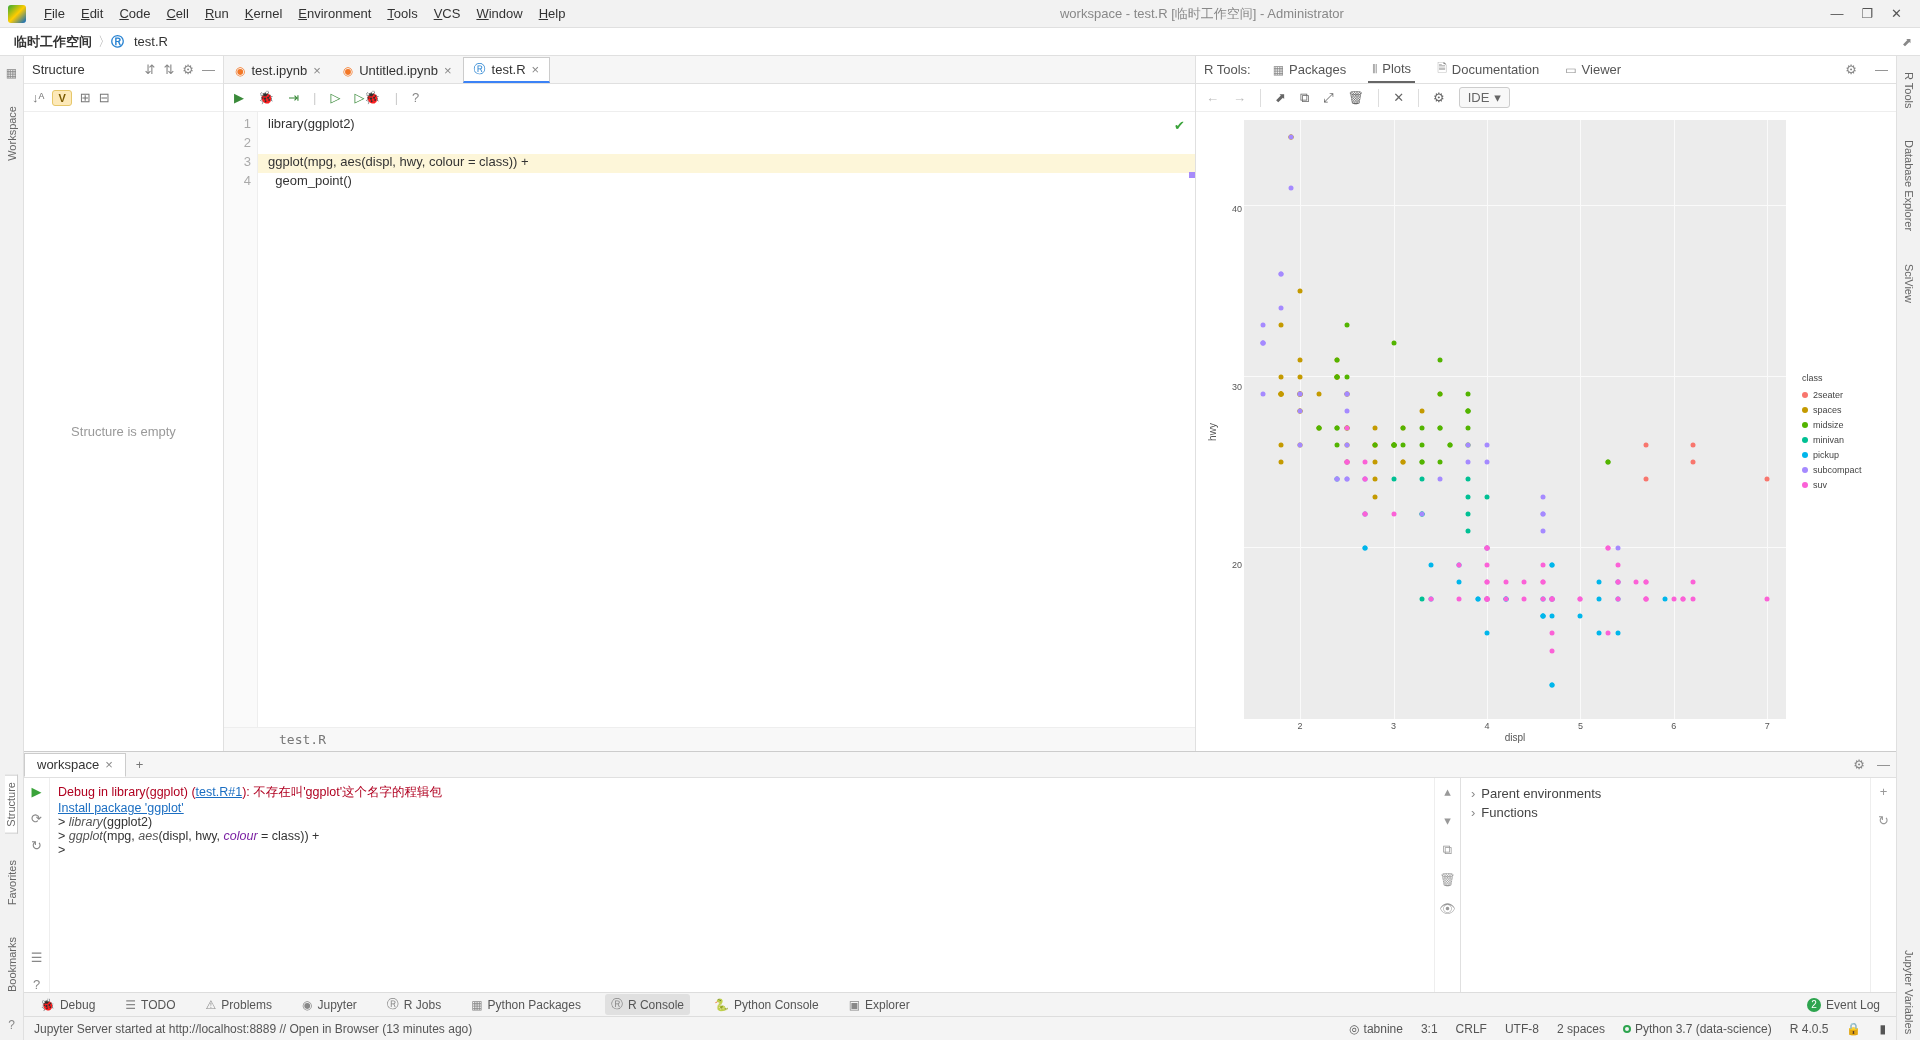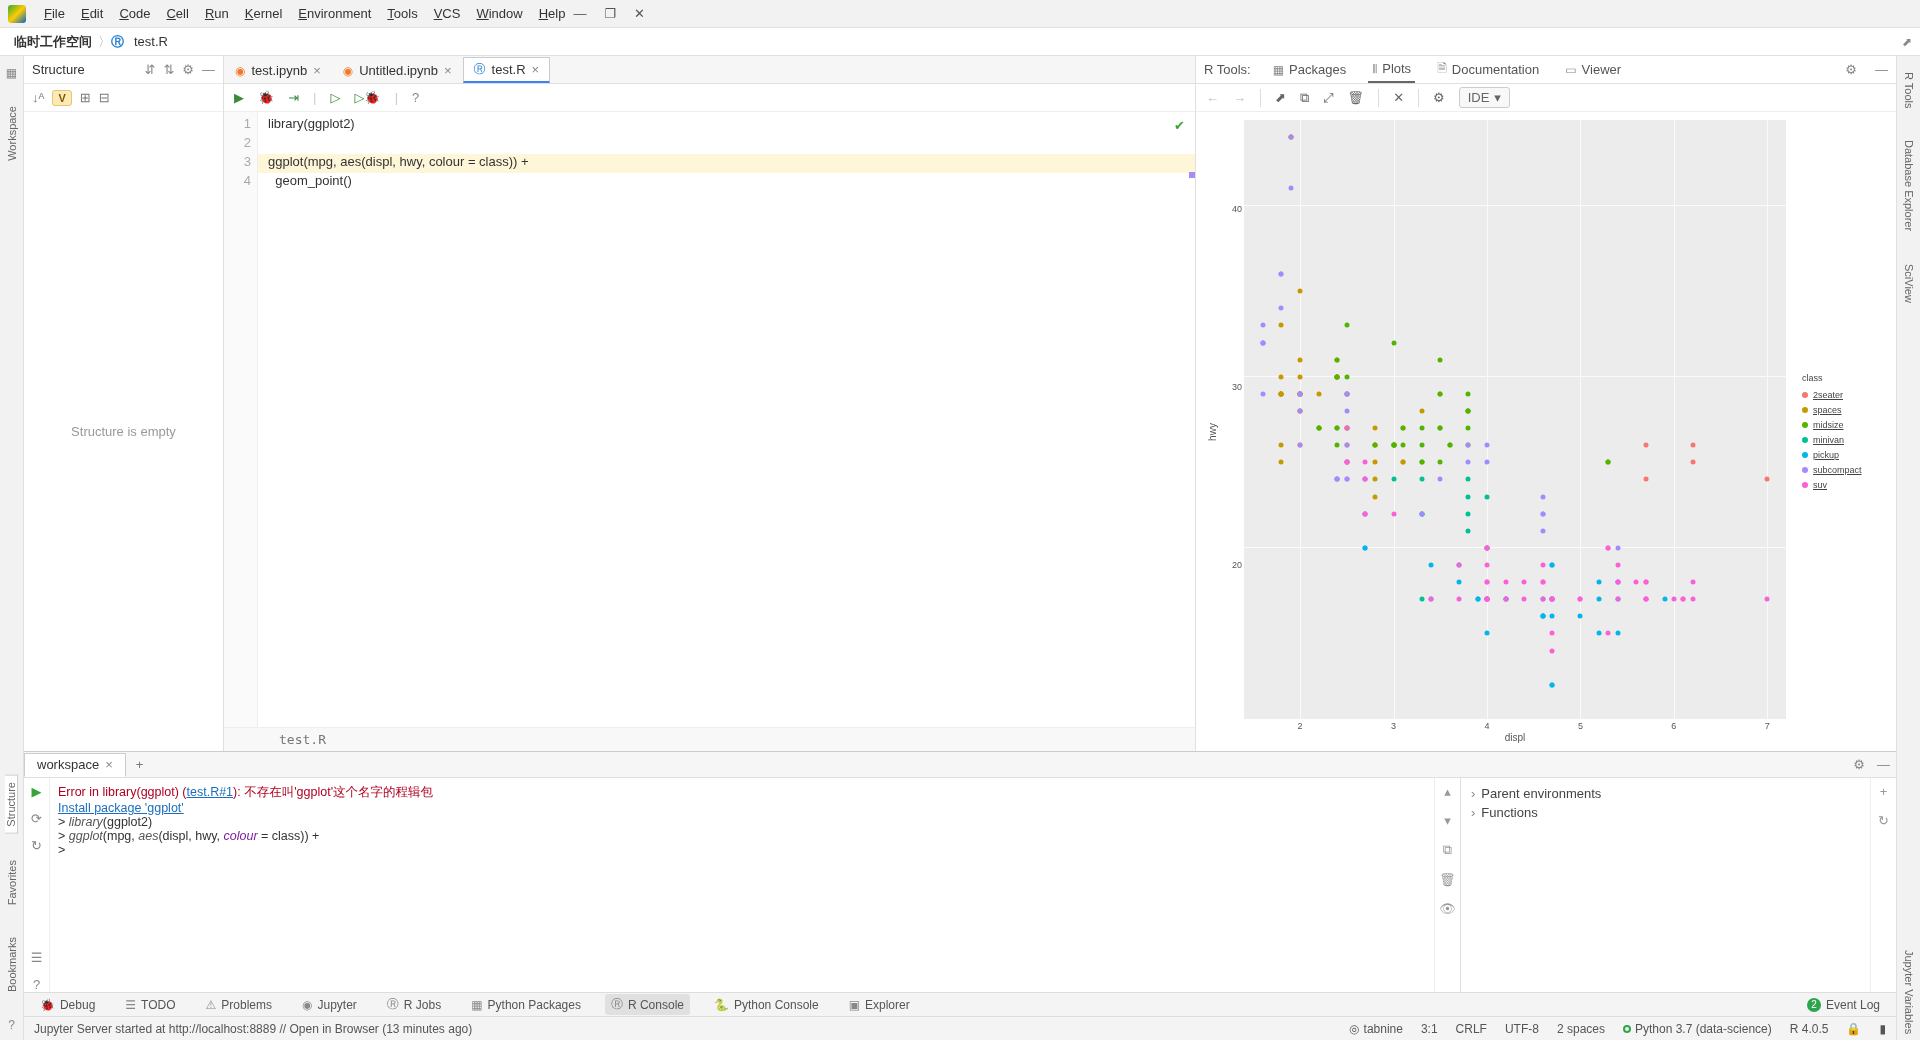--- a/index.html
+++ b/index.html
@@ -64,21 +64,21 @@
 .plot-grid { flex: 1; background: #ececec; position: relative; }
 .plot-grid .hgrid, .plot-grid .vgrid { position: absolute; background: #fafafa; }
 .plot-grid .hgrid { left: 0; right: 0; height: 1px; }
 .plot-grid .vgrid { top: 0; bottom: 0; width: 1px; }
 .plot-grid .pt { position: absolute; width: 5px; height: 5px; border-radius: 50%; transform: translate(-50%,50%); }
 .x-axis { height: 24px; position: relative; }
 .x-axis .xtick { position: absolute; top: 2px; font-size: 9px; color: #555; transform: translateX(-50%); }
 .x-axis .xlabel { position: absolute; left: 50%; bottom: 0; transform: translateX(-50%); font-size: 10px; color: #555; }
 .legend { width: 90px; padding-left: 16px; display: flex; flex-direction: column; justify-content: center; gap: 5px; font-size: 9px; color: #444; }
 .legend .lg-title { font-size: 9px; margin-bottom: 2px; }
-.legend .lg-item { display: flex; align-items: center; gap: 5px; text-decoration: underline; }
+.legend .lg-item { display: flex; align-items: center; gap: 5px; }
 .legend .swatch { width: 6px; height: 6px; border-radius: 50%; }
 .lower-split { height: 240px; display: flex; flex-direction: column; background: #fff; }
 .console-tabs { height: 26px; display: flex; align-items: center; border-bottom: 1px solid #e0e0e0; background: #f6f6f6; }
 .console-tab { padding: 0 12px; height: 24px; display: flex; align-items: center; gap: 6px; border: 1px solid transparent; }
 .console-tab.active { background: #fff; border-color: #ccc; border-bottom-color: #fff; }
 .console-tab .close { color: #888; }
 .console-tabs .plus { padding: 0 10px; color: #777; }
 .console-tabs .spacer { flex: 1; }
 .console-tabs .ricon { color: #888; padding: 0 6px; }
 .console-row { flex: 1; display: flex; min-height: 0; }
@@ -116,20 +116,21 @@
       <span class="menu-item"><u>C</u>ode</span>
       <span class="menu-item"><u>C</u>ell</span>
       <span class="menu-item"><u>R</u>un</span>
       <span class="menu-item"><u>K</u>ernel</span>
       <span class="menu-item"><u>E</u>nvironment</span>
       <span class="menu-item"><u>T</u>ools</span>
       <span class="menu-item"><u>V</u>CS</span>
       <span class="menu-item"><u>W</u>indow</span>
       <span class="menu-item"><u>H</u>elp</span>
     </div>
+  <div class="win-title">workspace - test.R [临时工作空间] - Administrator</div>
   <div class="win-btns">
     <span>—</span>
     <span>❐</span>
     <span>✕</span>
   </div>
 </div>
 
 <div class="breadcrumb">
   <span class="crumb">临时工作空间</span>
   <span class="sep">〉</span>
@@ -570,21 +571,21 @@
       <div class="console-row">
         <div class="console-gutter">
           <span style="color:#3aa33a">▶</span>
           <span>⟳</span>
           <span>↻</span>
           <div style="flex:1"></div>
           <span>☰</span>
           <span>?</span>
         </div>
         <div class="console-body" id="console-body">
-            <div><span class="err">Error in library(ggplot) (</span><span class="lnk">test.R#1</span><span class="err">): 不存在叫'ggplot'这个名字的程辑包</span></div>
+            <div><span class="err">Debug in library(ggplot) (</span><span class="lnk">test.R#1</span><span class="err">): 不存在叫'ggplot'这个名字的程辑包</span></div>
             <div><span class="lnk">Install package 'ggplot'</span></div>
             <div>&gt; <span class="ital">library</span>(ggplot2)</div>
             <div>&gt; <span class="ital">ggplot</span>(mpg, <span class="ital">aes</span>(displ, hwy, <span class="kw">colour</span> = class)) +</div>
             <div>&gt; </div>
           </div>
         <div class="console-right-tools">
           <span>▴</span>
           <span>▾</span>
           <span>⧉</span>
           <span>🗑</span>

